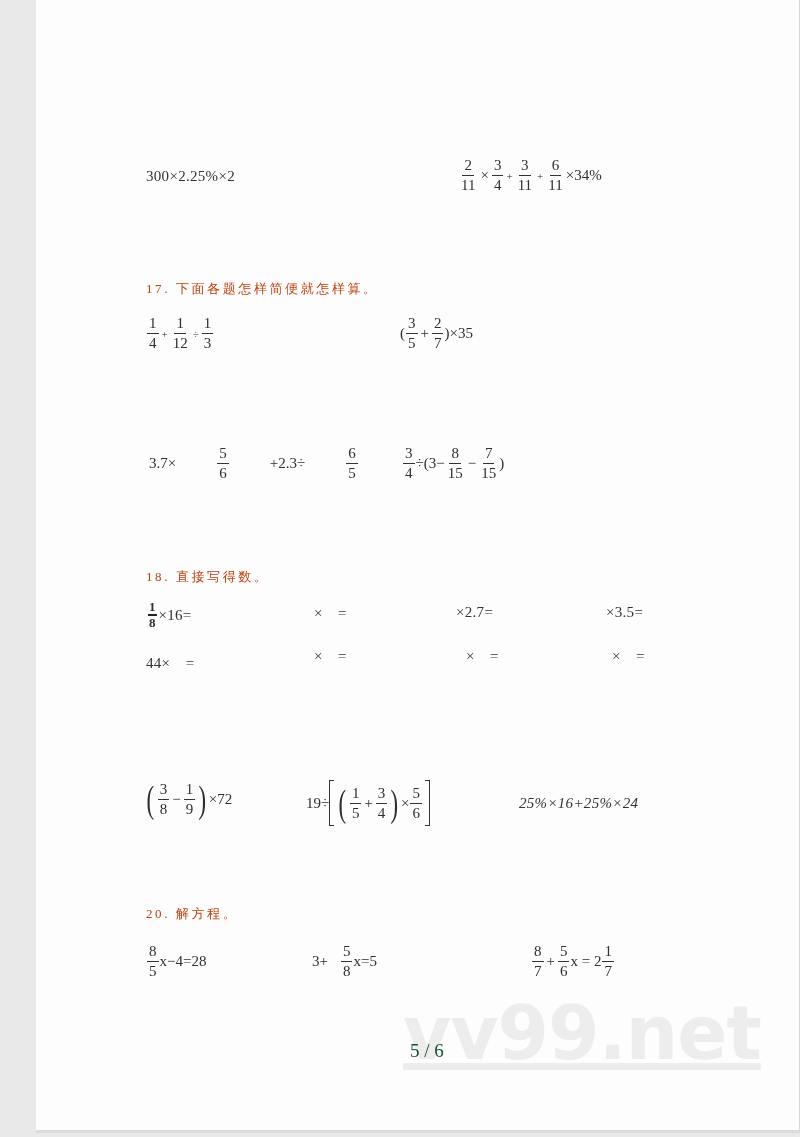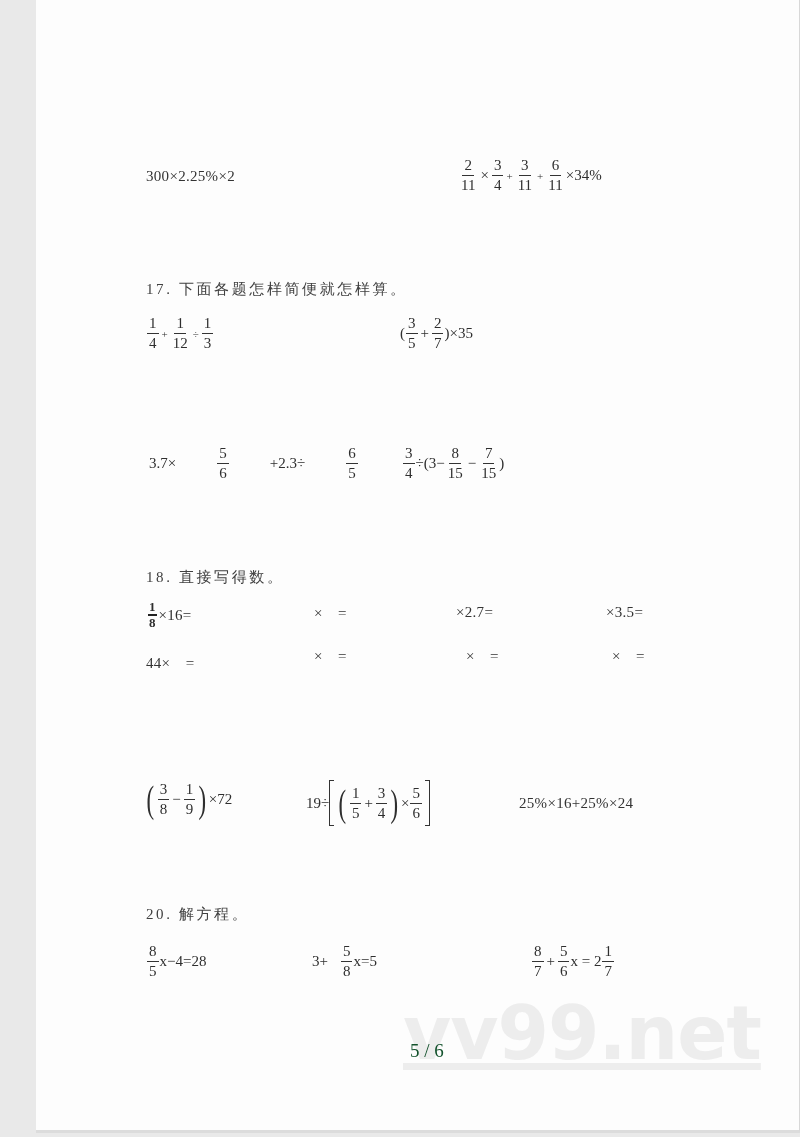--- a/index.html
+++ b/index.html
@@ -12,21 +12,21 @@
     .page {
       position: absolute; left: 0; top: 0; width: 765px; height: 1133px;
       background: #fdfdfd;
       border-right: 2px solid #d8d8d8;
       border-bottom: 3px solid #dcdcdc;
       box-sizing: border-box;
       margin-left: 36px;
     }
     .abs { position: absolute; white-space: nowrap; }
     .txt { font-size: 15px; letter-spacing: 0.3px; }
-    .heading { font-size: 15px; letter-spacing: 2.6px; color: #404040; }
+    .heading { font-size: 13px; letter-spacing: 2.6px; color: #c2410c; }
     .expr { display: inline-flex; align-items: center; font-size: 15px; color: #2e2e2e; }
     .frac {
       display: inline-flex; flex-direction: column; align-items: center;
       vertical-align: middle; margin: 0 1px; font-size: 15px; line-height: 17px;
     }
     .frac .num { padding: 0 2px 1px; border-bottom: 1px solid #333; }
     .frac .den { padding: 1px 2px 0; }
     .op { margin: 0 2px; }
     .sm { font-size: 11px; }
     .bigparen { font-size: 38px; line-height: 38px; font-weight: 300; transform: scaleX(0.6); display: inline-block; }
@@ -185,21 +185,21 @@
       </span>
     <span class="bigparen">)</span>
     <span>×</span>
     <span class="frac">
         <span class="num">5</span>
         <span class="den">6</span>
       </span>
     <span class="bracket r"></span>
   </div>
 
-  <div class="abs txt" style="left:483px; top:795px;">25%×16+25%×24</div>
+  <div class="abs txt" style="left:483px; top:795px;font-style:italic;">25%×16+25%×24</div>
 
   <div class="abs heading" style="left:110px; top:905px;">20. 解方程。</div>
 
   <div class="abs expr" style="left:110px; top:943px;">
     <span class="frac">
         <span class="num">8</span>
         <span class="den">5</span>
       </span>
     <span>x−4=28</span>
   </div>

